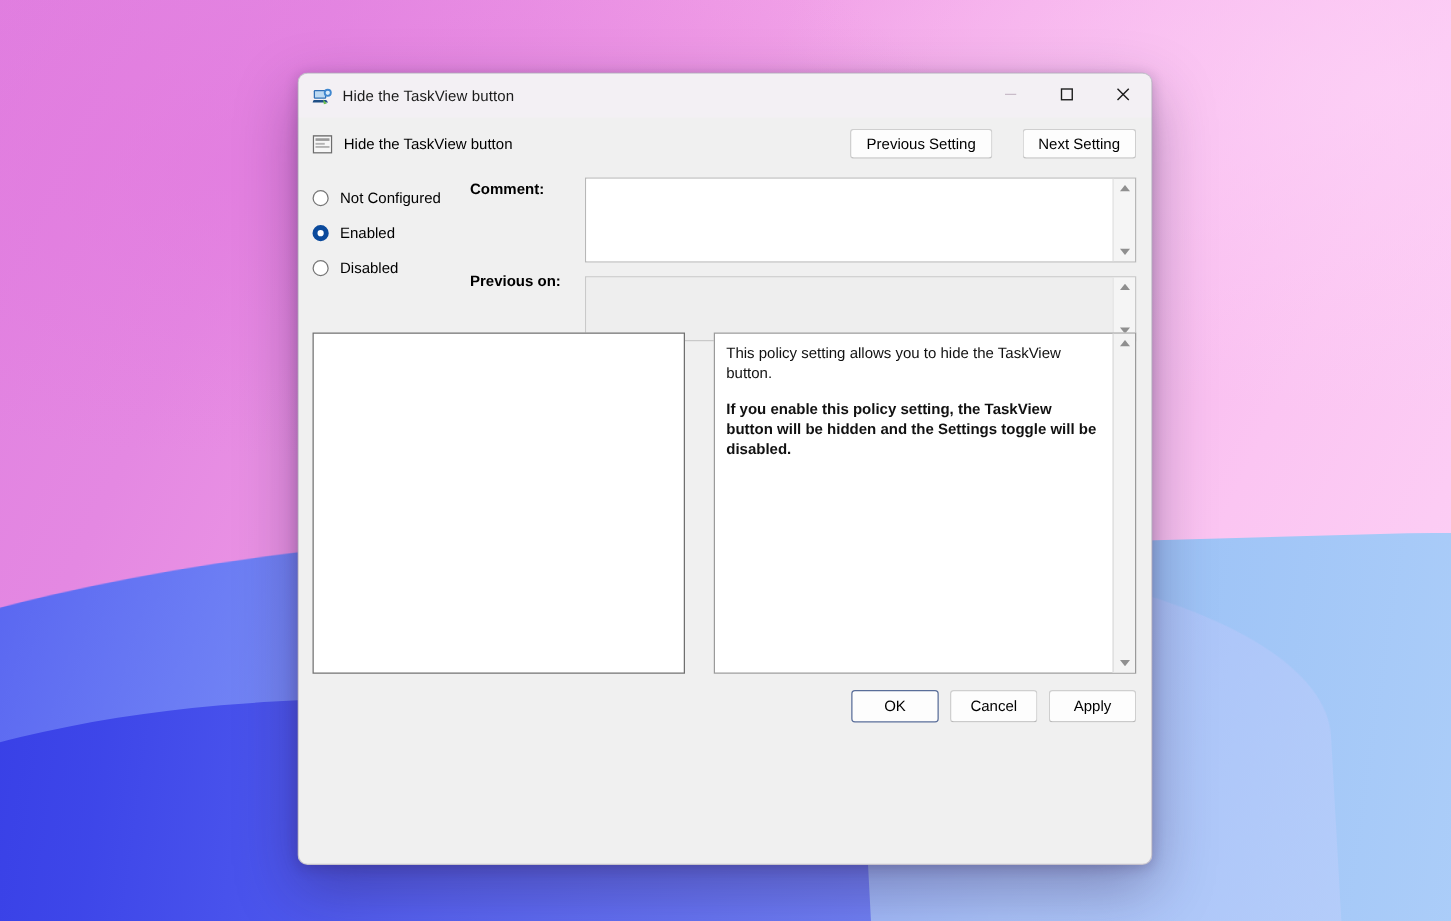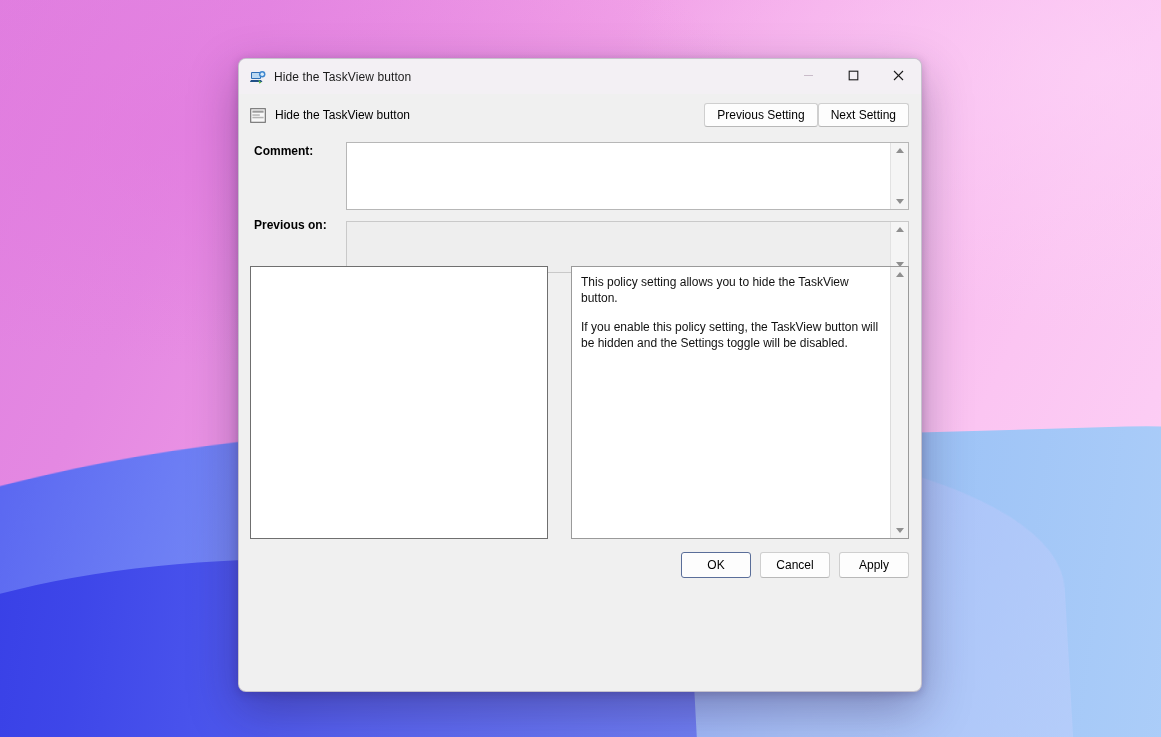--- a/index.html
+++ b/index.html
@@ -119,21 +119,21 @@
     width: 16px; height: 15px;
     margin-right: 9px;
     position: relative;
     flex: none;
   }
   #header-title { font-size: 12px; color: #000; }
   #header-buttons {
     position: absolute;
     right: 12px; top: 50%;
     transform: translateY(-50%);
-    display: flex; gap: 0;
+    display: flex; gap: 24px;
   }
 
   
   .winbtn {
     background: #fdfdfd;
     border: 1px solid #cfcfcf;
     border-bottom-color: #b8b8b8;
     border-radius: 3px;
     font-family: "Liberation Sans", sans-serif;
     font-size: 12px;
@@ -284,21 +284,21 @@
   }
   #help-text {
     flex: 1;
     padding: 7px 9px;
     font-size: 12px;
     line-height: 16px;
     color: #111;
     overflow: hidden;
   }
   #help-text p { margin: 0 0 13px 0; }
-  #help-text p:last-child { margin-bottom: 0; }
+  #help-text p:last-child { margin-bottom: 0; font-weight: bold; }
   #help-scroll {
     background: #f3f3f3;
     border-left: 1px solid #dcdcdc;
   }
 
   
   #footer {
     display: flex;
     justify-content: flex-end;
     align-items: center;
@@ -374,20 +374,34 @@
     <span id="header-title">Hide the TaskView button</span>
 
     <div id="header-buttons">
       <button class="winbtn">Previous Setting</button>
       <button class="winbtn">Next Setting</button>
     </div>
   </div>
 
   <div id="state-region">
 
+    <div id="radio-col">
+      <div class="radio-row">
+        <span class="radio-mark"></span>
+        <span class="radio-label">Not Configured</span>
+      </div>
+      <div class="radio-row selected">
+        <span class="radio-mark"></span>
+        <span class="radio-label">Enabled</span>
+      </div>
+      <div class="radio-row">
+        <span class="radio-mark"></span>
+        <span class="radio-label">Disabled</span>
+      </div>
+    </div>
 
     <div id="labels-col">
       <div class="fieldlabel" id="lbl-comment">Comment:</div>
       <div class="fieldlabel" id="lbl-supported">Previous on:</div>
     </div>
 
     <div id="fields-col">
 
       <div class="boxwrap" id="comment-box">
         <div class="box-text"></div>

